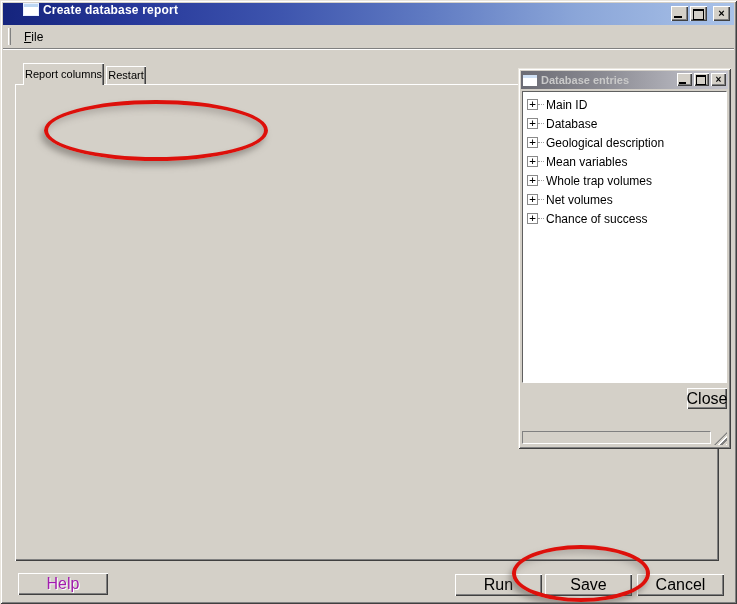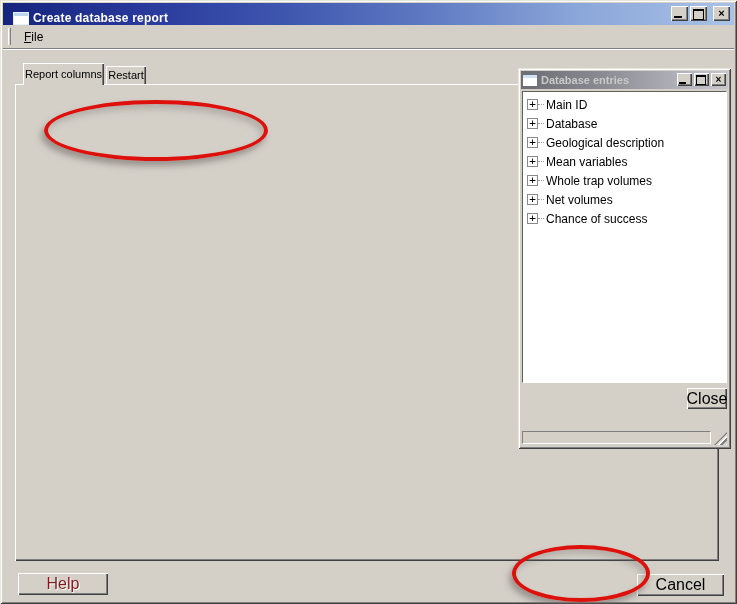--- a/index.html
+++ b/index.html
@@ -10,21 +10,21 @@
     position:relative; width:737px; height:604px; background:#d4d0c8;
     box-shadow: inset 1px 1px 0 #e9e5dd, inset -1px -1px 0 #404040,
                 inset 2px 2px 0 #fff,   inset -2px -2px 0 #808080;
     overflow:hidden;
   }
 
   
   .titlebar {
     position:absolute; left:3px; top:3px; right:3px; height:22px;
     background:linear-gradient(90deg,#15247d 0%,#27389a 18%,#3e55ae 38%,#5f7ac2 58%,#8aa5d8 78%,#a9c2e8 100%);
-    display:flex; align-items:flex-end; padding:0 8px;
+    display:flex; align-items:flex-start; padding:0 18px;
   }
   .app-icon { width:16px; height:13px; margin:0 4px 0 2px; background:#fff; border:1px solid #e8f0ff; position:relative; }
   .app-icon::before { content:""; position:absolute; left:0; top:0; right:0; height:3px; background:#bcd6f2; }
   .title-text { color:#fff; font-weight:bold; font-size:12px; letter-spacing:.2px; }
   .winbtns { position:absolute; right:4px; top:3px; display:flex; gap:2px; }
   .winbtn {
     width:17px; height:15px; background:#d4d0c8; position:relative;
     box-shadow: inset 1px 1px 0 #fff, inset -1px -1px 0 #404040, inset -2px -2px 0 #808080;
     display:flex; align-items:center; justify-content:center;
     font-size:11px; font-weight:bold; line-height:1;
@@ -94,21 +94,21 @@
 
   
   .btn { position:absolute; background:#d4d0c8; display:flex; align-items:center; justify-content:center;
     box-shadow: inset 1px 1px 0 #fff, inset -1px -1px 0 #404040, inset -2px -2px 0 #808080;
     font-size:16px; }
   .btn-up      { left:38px;  top:443px; width:71px; height:19px; }
   .btn-down    { left:38px;  top:465px; width:71px; height:19px; }
   .btn-insert  { left:183px; top:443px; width:71px; height:19px; }
   .btn-delete  { left:183px; top:465px; width:71px; height:19px; }
   .btn-restart { left:352px; top:466px; width:63px; height:19px; }
-  .btn-help    { left:18px;  top:573px; width:90px; height:22px; color:#7f1d1d; text-shadow:1px 1px 0 #fff; }
+  .btn-help    { left:18px;  top:573px; width:90px; height:22px; color:#a21caf; text-shadow:1px 1px 0 #fff; }
   .btn-ok      { left:363px; top:574px; width:87px; height:22px;margin-top:32px; }
   .btn-run     { left:455px; top:574px; width:87px; height:22px; }
   .btn-save    { left:545px; top:574px; width:87px; height:22px; }
   .btn-cancel  { left:637px; top:574px; width:87px; height:22px; }
 
   
   .palette { position:absolute; left:518px; top:68px; width:213px; height:381px; background:#d4d0c8; z-index:20;
     box-shadow: inset 1px 1px 0 #e9e5dd, inset -1px -1px 0 #404040, inset 2px 2px 0 #fff, inset -2px -2px 0 #808080; }
   .pal-titlebar { position:absolute; left:3px; top:3px; right:3px; height:18px;
     background:linear-gradient(90deg,#6c6c74 0%,#8b8b93 40%,#b0b0b8 75%,#c6c6ce 100%);
@@ -284,20 +284,22 @@
   </div>
 
   <div class="btn btn-up">Up</div>
   <div class="btn btn-down">Down</div>
   <div class="btn btn-insert">Insert</div>
   <div class="btn btn-delete">Delete</div>
   <div class="btn btn-restart">Restart</div>
 
   <div class="btn btn-help">Help</div>
   <div class="btn btn-ok">OK</div>
+  <div class="btn btn-run">Run</div>
+  <div class="btn btn-save">Save</div>
   <div class="btn btn-cancel">Cancel</div>
 
   <div class="palette">
     <div class="pal-titlebar">
       <span class="pal-icon"></span>
       <span class="pal-title">Database entries</span>
       <span class="pal-btns">
         <span class="pal-btn glyph-min"></span>
         <span class="pal-btn glyph-max"></span>
         <span class="pal-btn">×</span>

